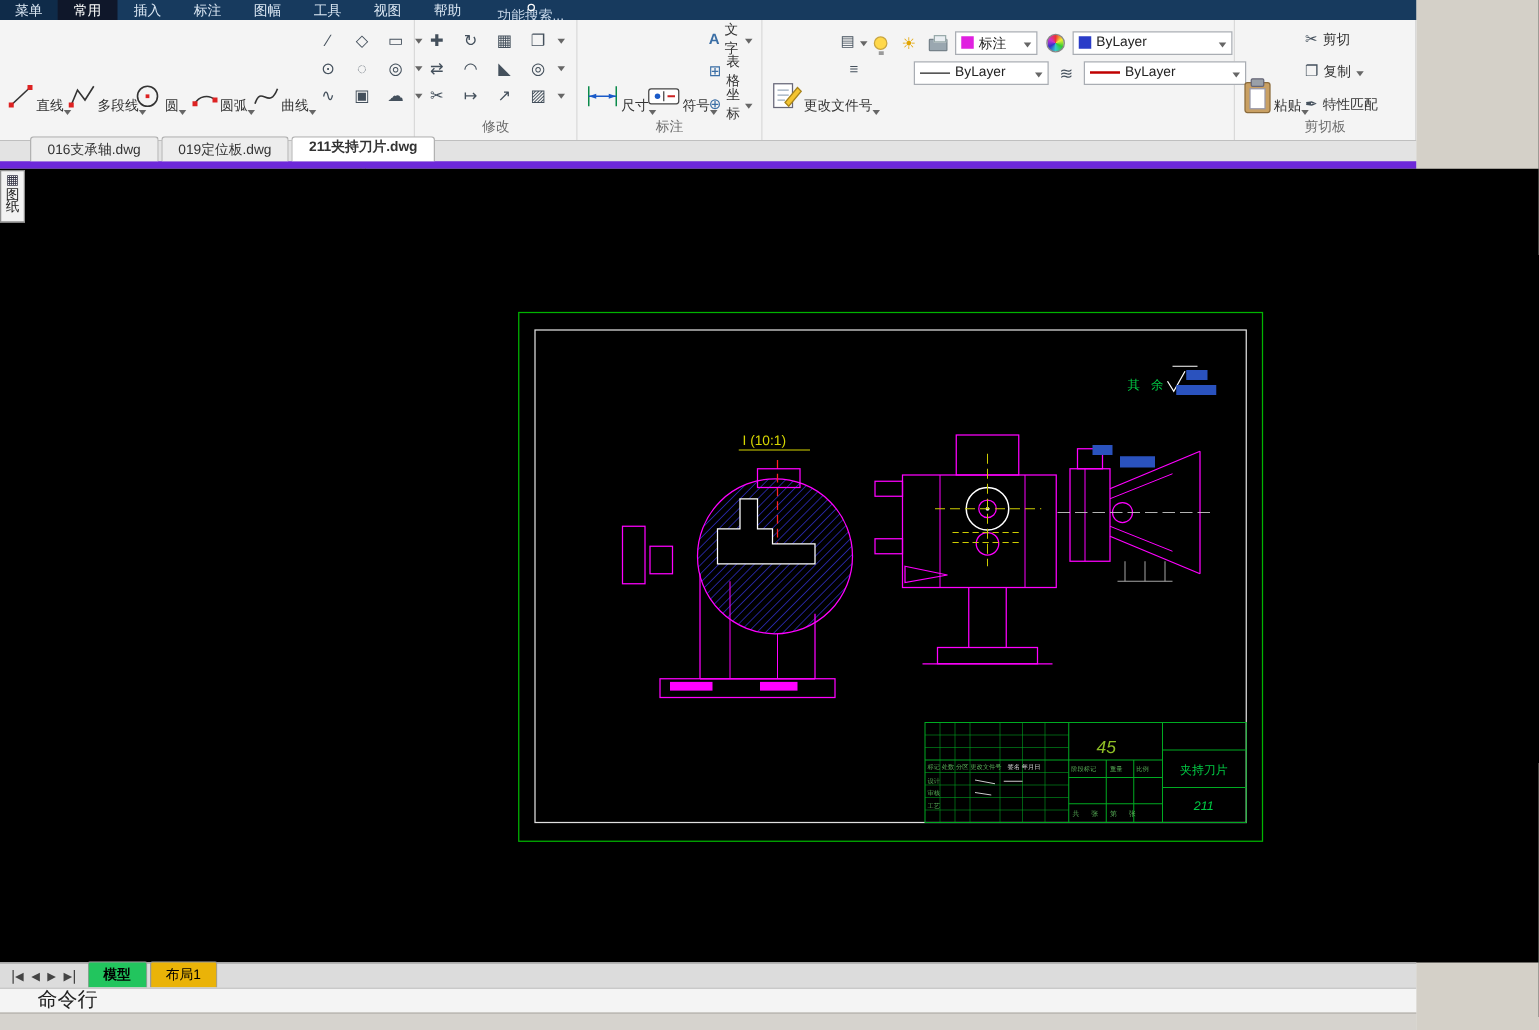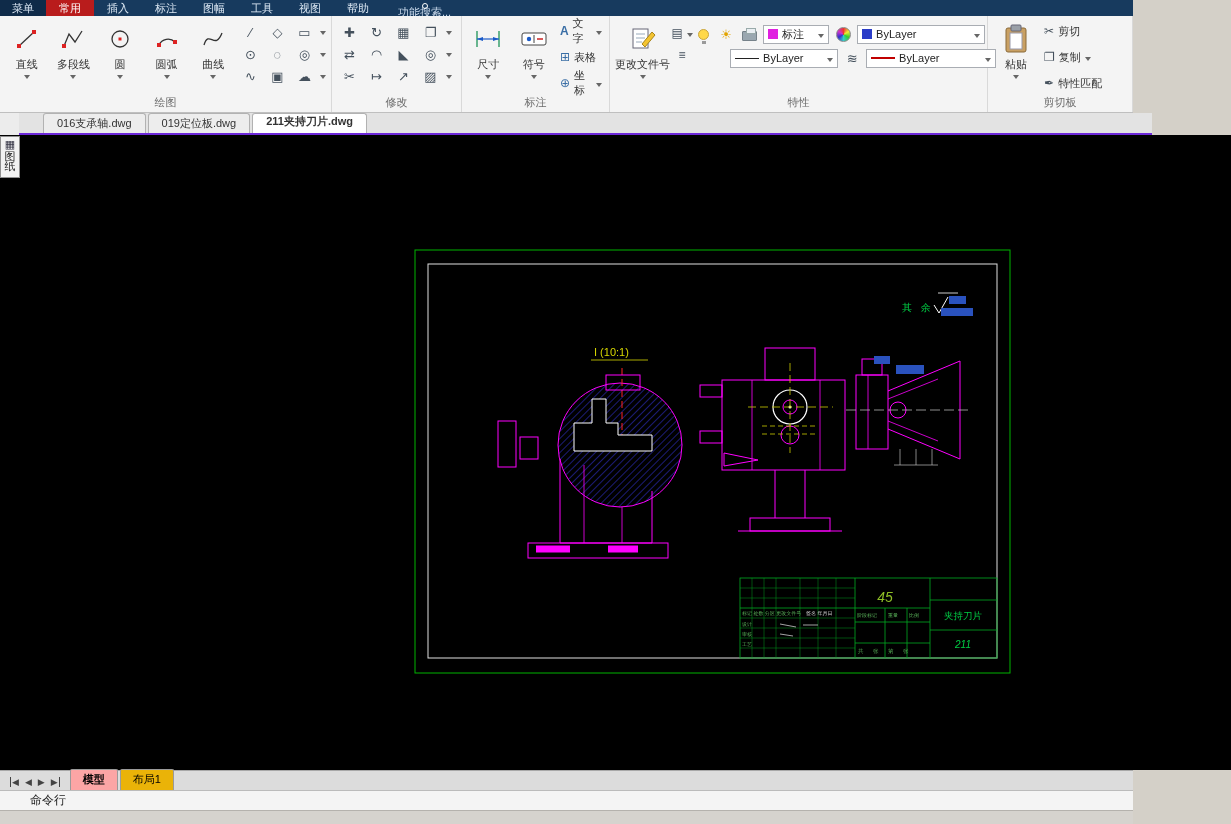--- a/index.html
+++ b/index.html
@@ -4,31 +4,31 @@
 <style>
   *{margin:0;padding:0;box-sizing:border-box;}
   html,body{width:1231px;height:824px;overflow:hidden;}
   body{font-family:"Liberation Sans","DejaVu Sans",sans-serif;background:#d4d0c8;}
   #app{position:relative;width:1133px;height:824px;background:#ececec;text-decoration:underline;}
 
   
   #menubar{position:absolute;left:0;top:0;width:100%;height:16px;background:#173a5e;display:flex;align-items:stretch;color:#dce8f4;font-size:11px;}
   .menu-btn{padding:0 12px;background:#0f2b49;display:flex;align-items:center;cursor:default;}
   .mtab{padding:0 13px;display:flex;align-items:center;cursor:default;}
-  .mtab.active{background:#b91c1c;color:#fff;}
+  .mtab.active{background:#0f172a;color:#fff;}
   #searchbox{margin-left:16px;display:flex;align-items:center;gap:5px;color:#c8d8ea;flex-direction:column;}
   .searchball{width:11px;height:11px;border-radius:50%;background:#3f8fd2;position:relative;}
   .searchball::after{content:"";position:absolute;left:3px;top:3px;width:4px;height:4px;border:1px solid #fff;border-radius:50%;}
 
   
   #ribbon{position:absolute;left:0;top:16px;width:100%;height:97px;background:#f4f4f4;border-bottom:1px solid #bfbfbf;display:flex;}
   .panel{height:100%;display:flex;flex-direction:column;border-right:1px solid #d9d9d9;}
   .pc{flex:1;display:flex;align-items:flex-start;padding:4px 5px 0;gap:3px;}
   .plabel{height:17px;font-size:11px;color:#6b6b6b;text-align:center;line-height:15px;}
-  .bigbtn{width:46px;height:72px;display:flex;flex-direction:column;align-items:center;padding-top:4px;border-radius:2px;}
+  .bigbtn{width:46px;height:72px;display:flex;flex-direction:row;align-items:flex-end;padding-top:4px;border-radius:2px;}
   .bicon{width:30px;height:30px;display:flex;align-items:center;justify-content:center;}
   .blabel{font-size:11px;color:#333;margin-top:3px;white-space:nowrap;}
   .caret{width:0;height:0;border-left:3px solid transparent;border-right:3px solid transparent;border-top:4px solid #666;display:inline-block;margin-top:3px;}
   .igrid{display:grid;gap:1px 2px;margin-top:2px;}
   .gcell{width:25px;height:21px;display:flex;align-items:center;justify-content:center;border-radius:2px;}
   .gi{font-size:13px;color:#44505c;line-height:1;}
   .caretcol{display:flex;flex-direction:column;justify-content:space-around;height:66px;}
   .srow{display:flex;align-items:center;gap:4px;height:22px;font-size:11px;color:#333;padding:0 2px;}
   .srow .gi{font-size:12px;}
   .combo{display:flex;align-items:center;gap:4px;background:#fff;border:1px solid #a9adb3;height:19px;padding:0 4px;font-size:11px;color:#222;}
@@ -41,40 +41,40 @@
   .bulb::after{content:"";position:absolute;left:3px;top:11px;width:4px;height:3px;background:#9a9a9a;}
   .printer{width:15px;height:10px;background:#9aa7b0;border:1px solid #76828a;border-radius:1px;position:relative;margin-top:3px;}
   .printer::before{content:"";position:absolute;left:3px;top:-4px;width:8px;height:4px;background:#e9eef2;border:1px solid #9aa;}
   .iconbtn{display:flex;align-items:center;justify-content:center;height:20px;min-width:18px;}
   .pcol{display:flex;flex-direction:column;gap:4px;}
   .prow{display:flex;align-items:center;gap:5px;}
   .minicol{display:flex;flex-direction:column;align-items:center;gap:8px;padding-top:6px;width:18px;}
   .gi.colored{color:#3a6ea5;}
 
   
-  #doctabs{position:absolute;left:0;top:113px;width:100%;height:22px;background:#e3e3e3;display:flex;align-items:flex-end;padding-left:24px;gap:2px;border-bottom:2px solid #6d28d9;margin-left:19px;}
+  #doctabs{position:absolute;left:0;top:113px;width:100%;height:22px;background:#e3e3e3;display:flex;align-items:flex-end;padding-left:24px;gap:2px;border-bottom:6px solid #6d28d9;}
   .dtab{height:20px;padding:0 13px;background:#ededed;border:1px solid #b2b2b2;border-bottom:none;border-radius:3px 3px 0 0;font-size:11px;color:#333;display:flex;align-items:center;gap:7px;}
   .dtab.active{background:#ffffff;font-weight:bold;flex-direction:column;}
   .closex{color:#777;font-size:11px;font-weight:normal;}
 
   
   #canvas{position:absolute;left:0;top:135px;width:1231px;height:635px;background:#000;}
   #cad{position:absolute;left:0;top:0;}
   #palettetab{position:absolute;left:0;top:1px;width:20px;height:42px;background:#f2f2f2;border:1px solid #8f8f8f;display:flex;flex-direction:column;align-items:center;padding-top:2px;gap:1px;}
   #palettetab .gi{font-size:11px;color:#334;}
   #palettetab .vlabel{width:12px;font-size:11px;line-height:10px;color:#222;word-break:break-all;text-align:center;}
 
   
   #layoutbar{position:absolute;left:0;top:770px;width:100%;height:20px;background:#dcdcdc;border-top:1px solid #a8a8a8;display:flex;align-items:flex-end;font-size:11px;}
   .navs{display:flex;align-items:center;gap:6px;padding:0 10px 3px;color:#444;font-size:9px;}
   .nav.first{border-left:1px solid #444;padding-left:1px;}
   .nav.last{border-right:1px solid #444;padding-right:1px;}
   .ltab{padding:2px 12px 3px;border:1px solid #9a9a9a;border-bottom:none;background:#eab308;margin-right:2px;border-radius:2px 2px 0 0;}
-  .ltab.active{background:#fca5a5;font-weight:bold;}
-  #cmdline{position:absolute;left:0;top:790px;width:100%;height:20px;background:#f4f4f4;border-top:1px solid #bbb;display:flex;align-items:center;padding-left:30px;font-size:12px;color:#222;}
+  .ltab.active{background:#22c55e;font-weight:bold;}
+  #cmdline{position:absolute;left:0;top:790px;width:100%;height:20px;background:#f4f4f4;border-top:1px solid #bbb;display:flex;align-items:center;padding-left:30px;font-size:16px;color:#222;}
   #statusbar{position:absolute;left:0;top:810px;width:100%;height:14px;background:#d6d3ce;border-top:1px solid #b5b2ad;}
 </style>
 </head>
 <body>
 
 <div id="app">
 
   <div id="menubar">
     <div class="menu-btn">菜单</div>
     <div class="mtab active">常用</div>
@@ -173,21 +173,20 @@
           <div class="gcell">
               <span class="gi">☁</span>
             </div>
         </div>
         <div class="caretcol">
           <span class="caret"></span>
           <span class="caret"></span>
           <span class="caret"></span>
         </div>
       </div>
-      <div class="plabel">绘图</div>
     </div>
 
     <div class="panel" style="width:148px">
       <div class="pc">
         <div class="igrid" style="grid-template-columns:repeat(4,25px);">
           <div class="gcell">
               <span class="gi">✚</span>
             </div>
           <div class="gcell">
               <span class="gi">↻</span>
@@ -338,21 +337,20 @@
                 <span class="gi">≋</span>
               </span>
             <div class="combo" style="width:130px">
               <span class="lineline red"></span>
               <span class="cval">ByLayer</span>
               <span class="caret"></span>
             </div>
           </div>
         </div>
       </div>
-      <div class="plabel">特性</div>
     </div>
 
     <div class="panel" style="width:165px">
       <div class="pc">
         <div class="bigbtn">
           <span class="bicon">
             <svg width="26" height="30">
                 <rect x="3" y="4" width="20" height="24" rx="2" fill="#c9a063" stroke="#8a6a3a"></rect>
                 <rect x="8" y="1" width="10" height="6" rx="1" fill="#9aa0a8" stroke="#667"></rect>
                 <rect x="7" y="9" width="12" height="16" fill="#fff" stroke="#99a"></rect>

